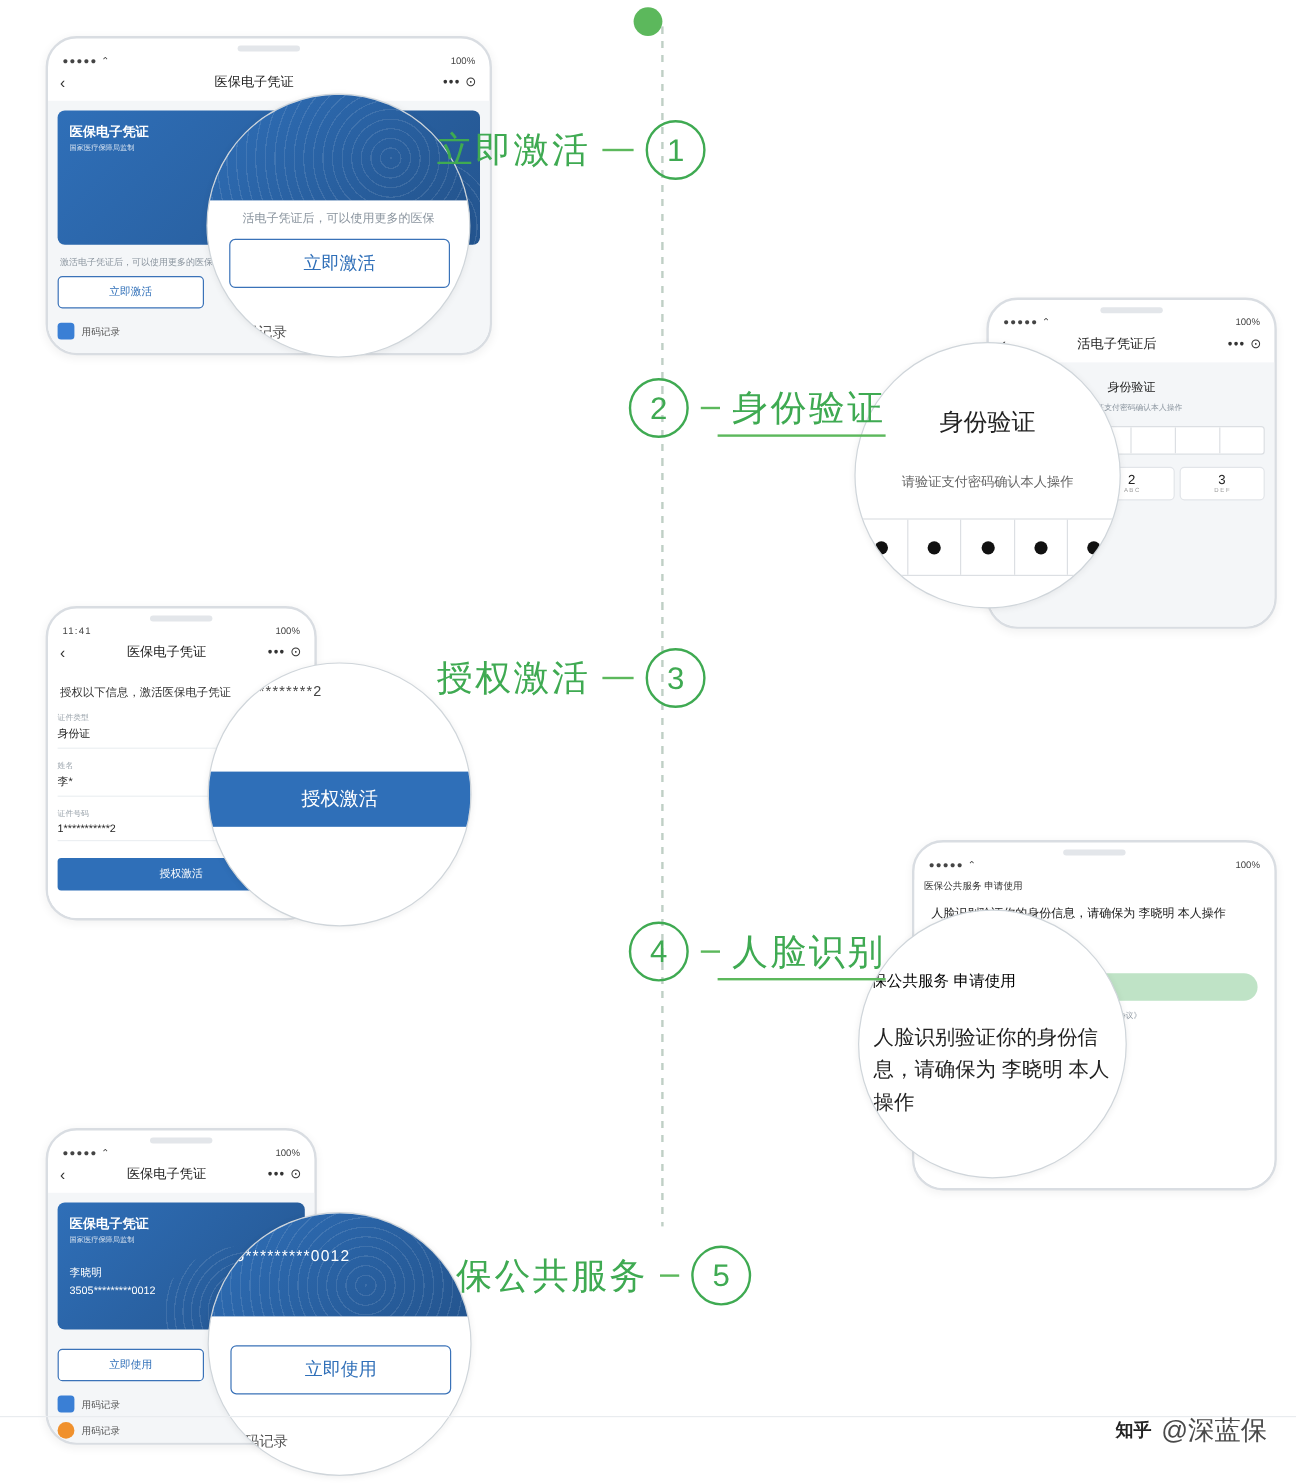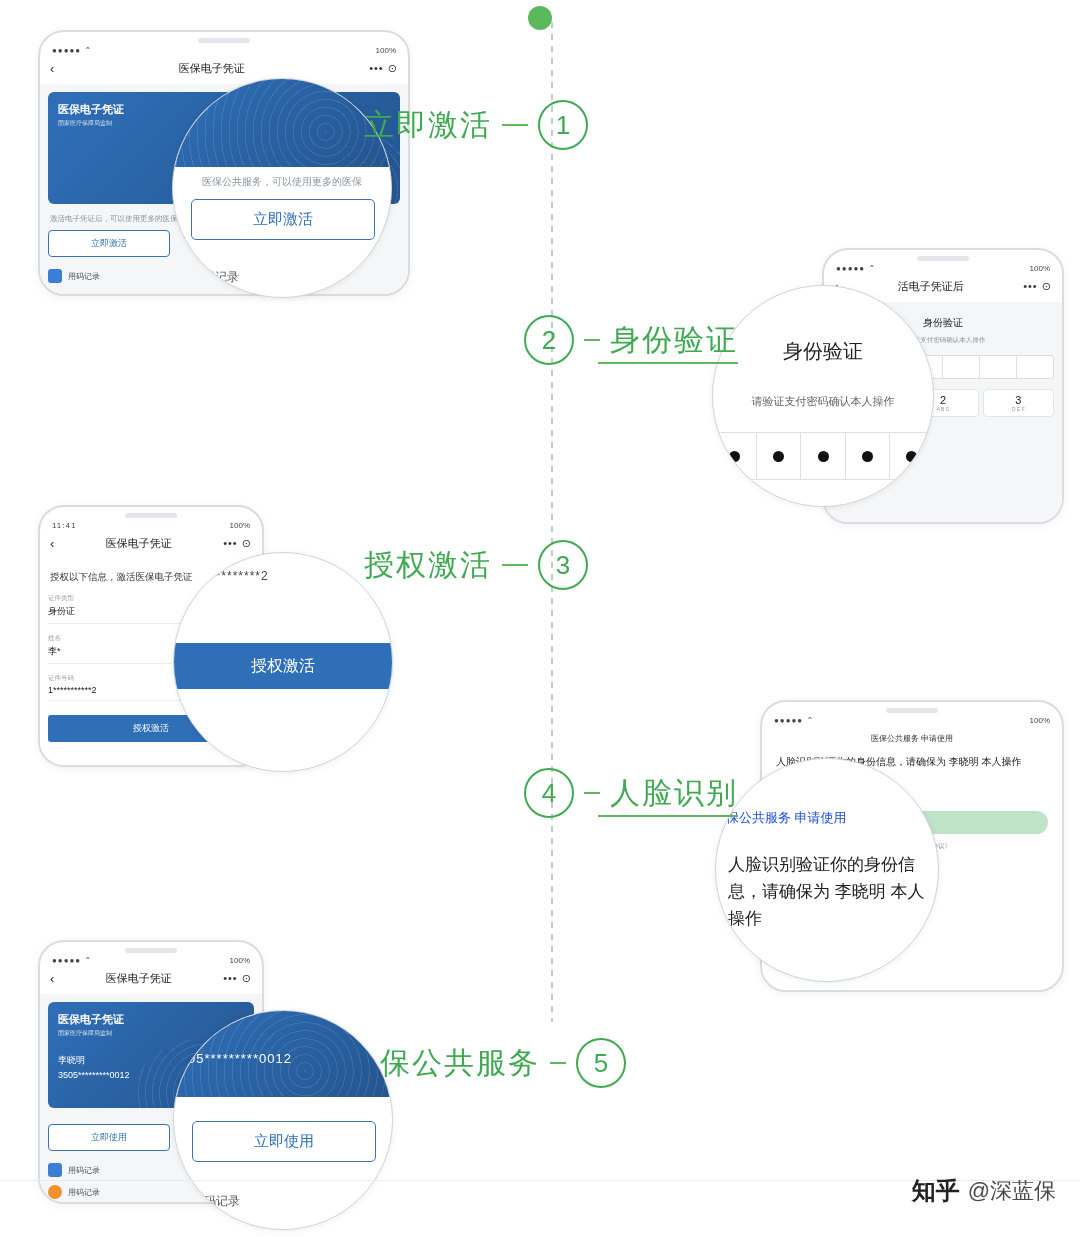--- a/index.html
+++ b/index.html
@@ -43,38 +43,38 @@
   .pin-row{display:flex;border:1px solid #dcdfe3;border-radius:3px;overflow:hidden;background:#fff;}
   .pin-cell{flex:1;height:22px;border-right:1px solid #dcdfe3;display:flex;align-items:center;justify-content:center;}
   .pin-cell:last-child{border-right:none;}
   .pin-dot{width:6px;height:6px;border-radius:50%;background:#222;}
   .keys{display:flex;gap:4px;margin-top:10px;}
   .key{flex:1;background:#fff;border:1px solid #e2e5e9;border-radius:4px;text-align:center;padding:4px 0;}
   .key .n{font-size:11px;color:#222;}
   .key .s{font-size:5px;color:#999;}
   
   .fa-cancel{font-size:10px;color:#333;padding:2px 4px;}
-  .fa-head{text-align:center;font-size:8px;color:#333;margin:6px 0 10px 0;}
+  .fa-head{text-align:left;font-size:8px;color:#333;margin:6px 0 10px 0;}
   .fa-big{font-size:10px;color:#222;line-height:1.5;padding:0 6px;}
   .fa-note{font-size:6.5px;color:#9aa3ab;line-height:1.5;margin-top:10px;padding:0 6px;}
   .fa-link{color:#44a05a;font-size:7px;}
   .fa-btn{background:#bfe3c6;color:#fff;border-radius:14px;text-align:center;font-size:8px;padding:6px 0;margin:10px 6px 0 6px;}
   .agree{font-size:6.5px;color:#8a949e;margin-top:8px;text-align:center;}
   
   .mag{position:absolute;border-radius:50%;border:1px solid #cfd5da;background:#fff;overflow:hidden;box-shadow:0 1px 6px rgba(0,0,0,.07);}
   .mag-inner{position:absolute;inset:0;}
   
   .step{position:absolute;display:flex;align-items:center;gap:10px;}
   .step .bar{height:2px;background:#5cb85c;}
   .step .txt{font-size:30px;color:#3faa52;letter-spacing:2px;white-space:nowrap;}
   .step .num{width:46px;height:46px;border-radius:50%;border:2px solid #3faa52;color:#3faa52;
      display:flex;align-items:center;justify-content:center;font-size:26px;}
   
   .wm{position:absolute;right:24px;bottom:30px;display:flex;align-items:center;gap:8px;color:#4a4a4a;font-size:22px;}
-  .wm .logo{font-weight:bold;font-size:24px;color:#222;}
+  .wm .logo{font-weight:bold;font-size:15px;color:#222;}
   .bottom-rule{position:absolute;left:0;right:0;bottom:56px;height:1px;background:#e9ecef;}
 </style>
 </head>
 <body>
 
 <div class="timeline-dot"></div>
 <div class="timeline-line"></div>
 
 <div class="phone" style="left:38px;top:30px;width:368px;height:262px;">
   <div class="notch"></div>
@@ -100,21 +100,21 @@
       <span>用码记录</span>
     </div>
   </div>
 </div>
 
 <div class="mag" style="left:172px;top:78px;width:218px;height:218px;">
   <div class="mag-inner">
     <div style="position:absolute;left:0;top:0;width:100%;height:88px;background:linear-gradient(135deg,#2f6fb8,#24558f);">
       <div style="position:absolute;inset:0;background:repeating-radial-gradient(circle at 70% 60%,rgba(255,255,255,.10) 0 1px,transparent 1px 8px);"></div>
     </div>
-    <div style="position:absolute;left:0;top:96px;width:100%;text-align:center;font-size:10px;color:#8a949e;">医保公共服务，可以使用更多的医保</div>
+    <div style="position:absolute;left:0;top:96px;width:100%;text-align:center;font-size:10px;color:#8a949e;">活电子凭证后，可以使用更多的医保</div>
     <div style="position:absolute;left:18px;top:120px;width:182px;border:1px solid #3a72b8;border-radius:5px;background:#fff;text-align:center;font-size:15px;color:#2f6fb8;padding:10px 0;">立即激活</div>
     <div style="position:absolute;left:30px;top:190px;font-size:12px;color:#555;">码记录</div>
   </div>
 </div>
 
 <div class="step" style="left:364px;top:100px;">
   <span class="txt">立即激活</span>
   <span class="bar" style="width:26px;"></span>
   <span class="num">1</span>
 </div>
@@ -240,21 +240,21 @@
     <div class="fa-big">人脸识别验证你的身份信息，请确保为 李晓明 本人操作</div>
     <div class="fa-note">该服务由服务提供者使用并传送相关数据</div>
     <div class="fa-link" style="padding:0 6px;margin-top:2px;">查看协议详情</div>
     <div class="fa-btn">下一步</div>
     <div class="agree">已阅读并同意《用户协议》</div>
   </div>
 </div>
 
 <div class="mag" style="left:715px;top:758px;width:222px;height:222px;">
   <div class="mag-inner">
-    <div style="position:absolute;left:10px;top:50px;width:210px;font-size:13px;color:#1d4ed8;">保公共服务 申请使用</div>
+    <div style="position:absolute;left:10px;top:50px;width:210px;font-size:13px;color:#000000;">保公共服务 申请使用</div>
     <div style="position:absolute;left:12px;top:92px;width:205px;font-size:17px;line-height:1.6;color:#222;">人脸识别验证你的身份信息，请确保为 李晓明 本人操作</div>
   </div>
 </div>
 
 <div class="step" style="left:524px;top:768px;">
   <span class="num">4</span>
   <span class="bar" style="width:16px;"></span>
   <span class="txt">人脸识别</span>
 </div>
 <div style="position:absolute;left:598px;top:815px;width:140px;height:2px;background:#5cb85c;"></div>
@@ -287,21 +287,21 @@
       <span class="row-ico orange"></span>
       <span>用码记录</span>
     </div>
   </div>
 </div>
 
 <div class="mag" style="left:173px;top:1010px;width:218px;height:218px;">
   <div class="mag-inner">
     <div style="position:absolute;left:0;top:0;width:100%;height:86px;background:linear-gradient(135deg,#2f6fb8,#24558f);">
       <div style="position:absolute;inset:0;background:repeating-radial-gradient(circle at 60% 70%,rgba(255,255,255,.10) 0 1px,transparent 1px 8px);"></div>
-      <div style="position:absolute;left:14px;top:40px;font-size:13px;color:#fff;letter-spacing:1px;">05*********0012</div>
+      <div style="position:absolute;left:14px;top:28px;font-size:13px;color:#fff;letter-spacing:1px;">05*********0012</div>
     </div>
     <div style="position:absolute;left:18px;top:110px;width:182px;border:1px solid #3a72b8;border-radius:5px;background:#fff;text-align:center;font-size:15px;color:#2f6fb8;padding:10px 0;">立即使用</div>
     <div style="position:absolute;left:30px;top:182px;font-size:12px;color:#555;">码记录</div>
   </div>
 </div>
 
 <div class="step" style="left:380px;top:1038px;">
   <span class="txt">保公共服务</span>
   <span class="bar" style="width:16px;"></span>
   <span class="num">5</span>

